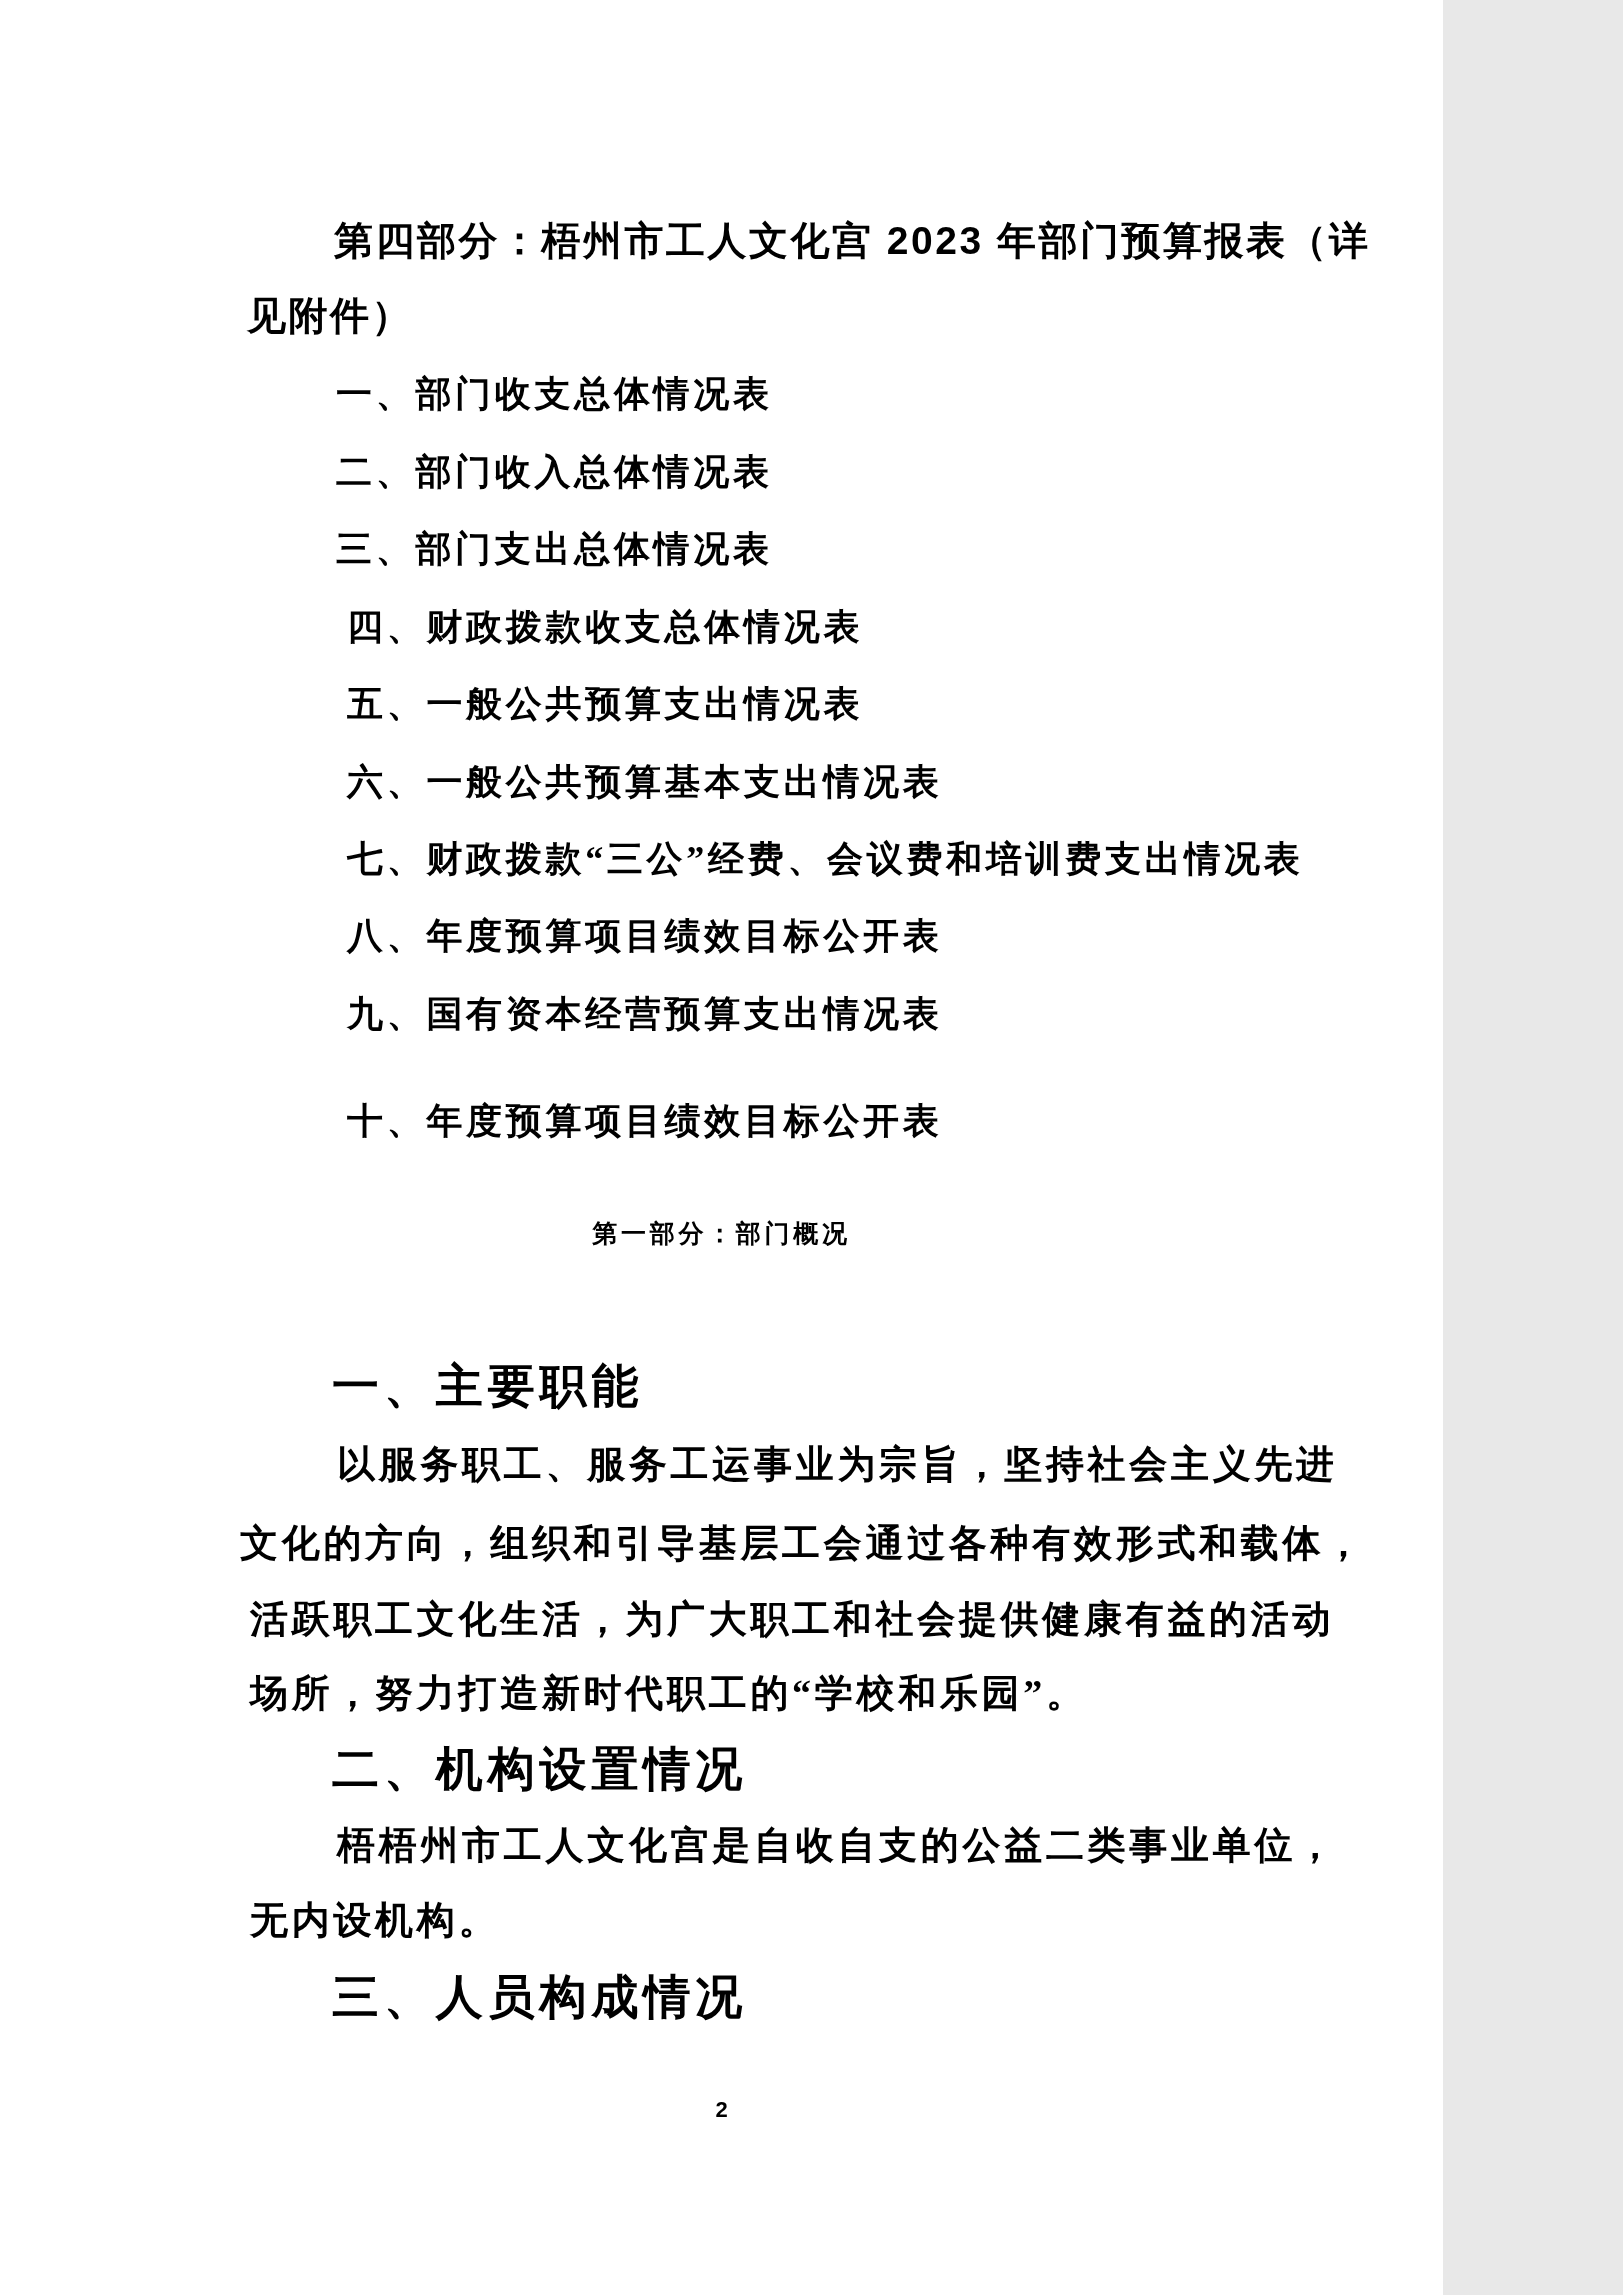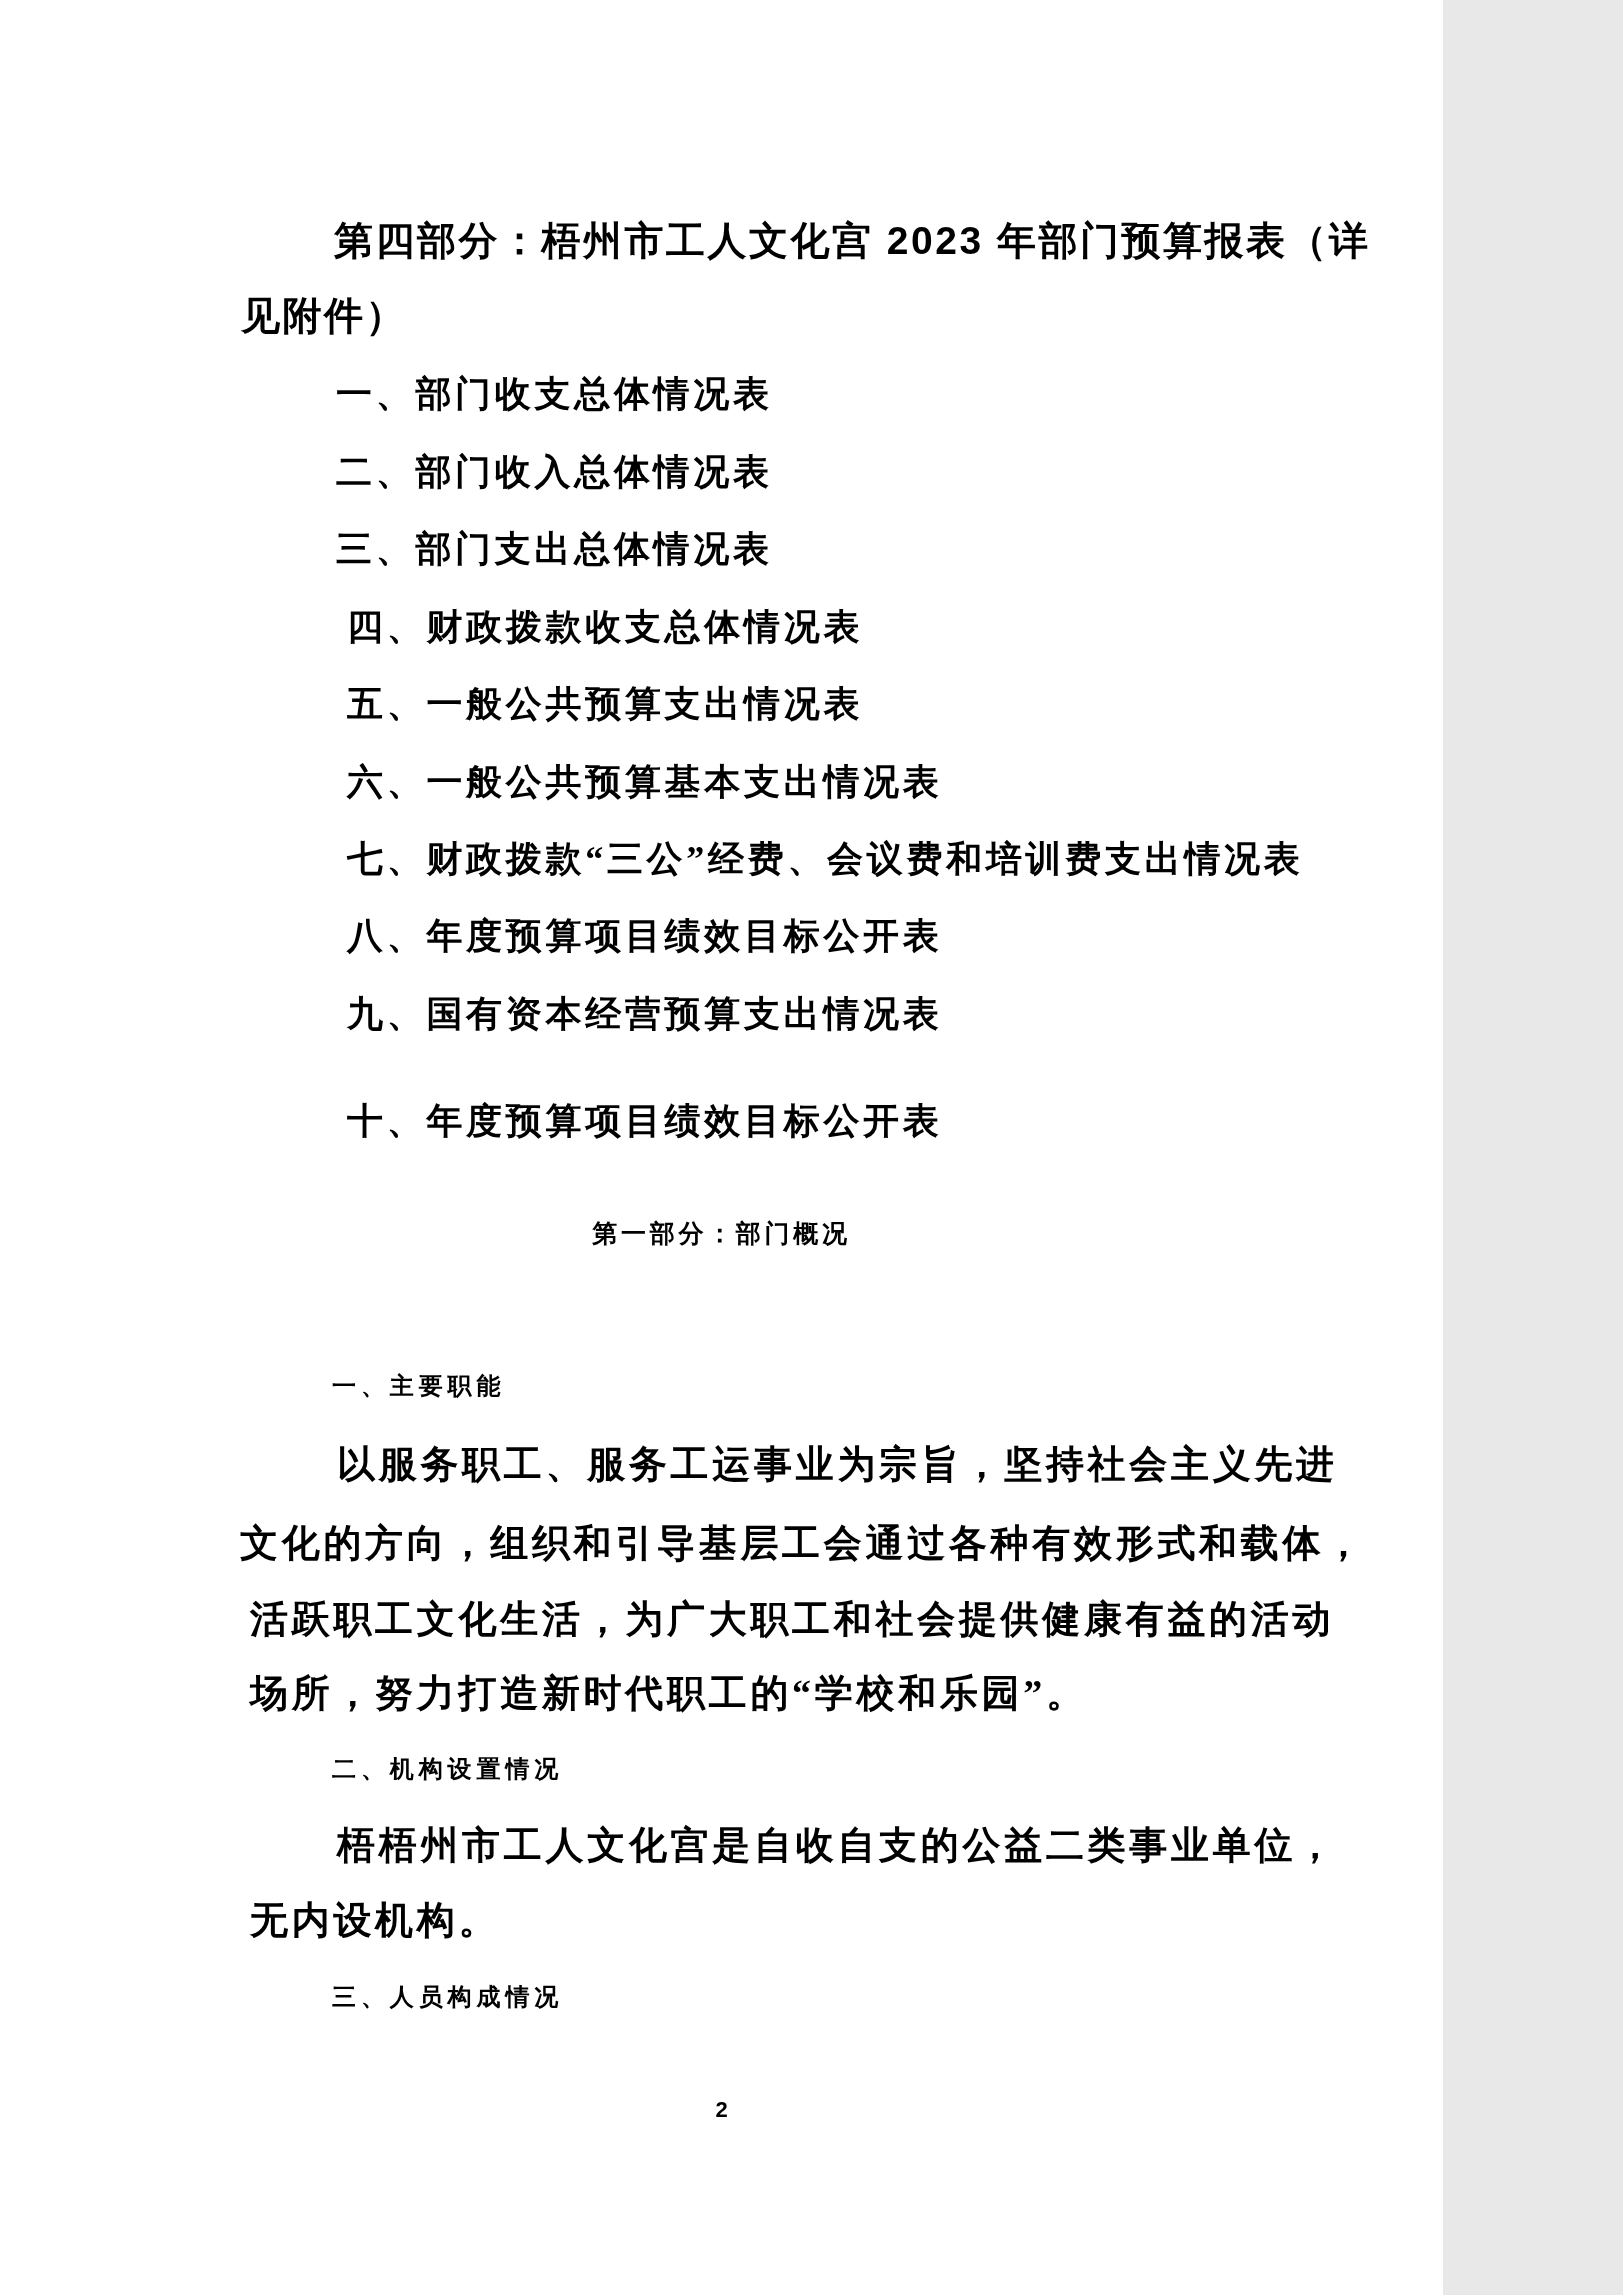--- a/index.html
+++ b/index.html
@@ -24,21 +24,21 @@
   }
   .t-title {
     font-family: "Liberation Sans", "DejaVu Sans", sans-serif;
     font-weight: 700;
     font-size: 39px;
     letter-spacing: 2.5px;
   }
   .t-heading {
     font-family: "Liberation Sans", "DejaVu Sans", sans-serif;
     font-weight: 700;
-    font-size: 24px;
+    font-size: 47px;
     letter-spacing: 4.9px;
   }
   .t-part-heading {
     font-family: "Liberation Sans", "DejaVu Sans", sans-serif;
     font-weight: 700;
     font-size: 25px;
     letter-spacing: 3.7px;
   }
   .t-body {
     font-family: "Liberation Serif", "DejaVu Serif", serif;
@@ -60,21 +60,21 @@
     transform: translate(-50%, -50%);
   }
 </style>
 </head>
 <body>
 
 <div class="page">
 
   <div class="line t-title" style="top:241px; left:334px;">第四部分：梧州市工人文化宫 2023 年部门预算报表（详</div>
 
-  <div class="line t-title" style="top:316px; left:241px;">见附件）</div>
+  <div class="line t-title" style="top:316px; left:247px;">见附件）</div>
 
   <div id="attachment-list">
       <div class="line t-list" style="top: 394px; left: 336px;">一、部门收支总体情况表</div>
       <div class="line t-list" style="top: 472px; left: 336px;">二、部门收入总体情况表</div>
       <div class="line t-list" style="top: 549px; left: 336px;">三、部门支出总体情况表</div>
       <div class="line t-list" style="top: 627px; left: 347px;">四、财政拨款收支总体情况表</div>
       <div class="line t-list" style="top: 704px; left: 347px;">五、一般公共预算支出情况表</div>
       <div class="line t-list" style="top: 782px; left: 347px;">六、一般公共预算基本支出情况表</div>
       <div class="line t-list" style="top: 859px; left: 347px;">七、财政拨款“三公”经费、会议费和培训费支出情况表</div>
       <div class="line t-list" style="top: 936px; left: 347px;">八、年度预算项目绩效目标公开表</div>

